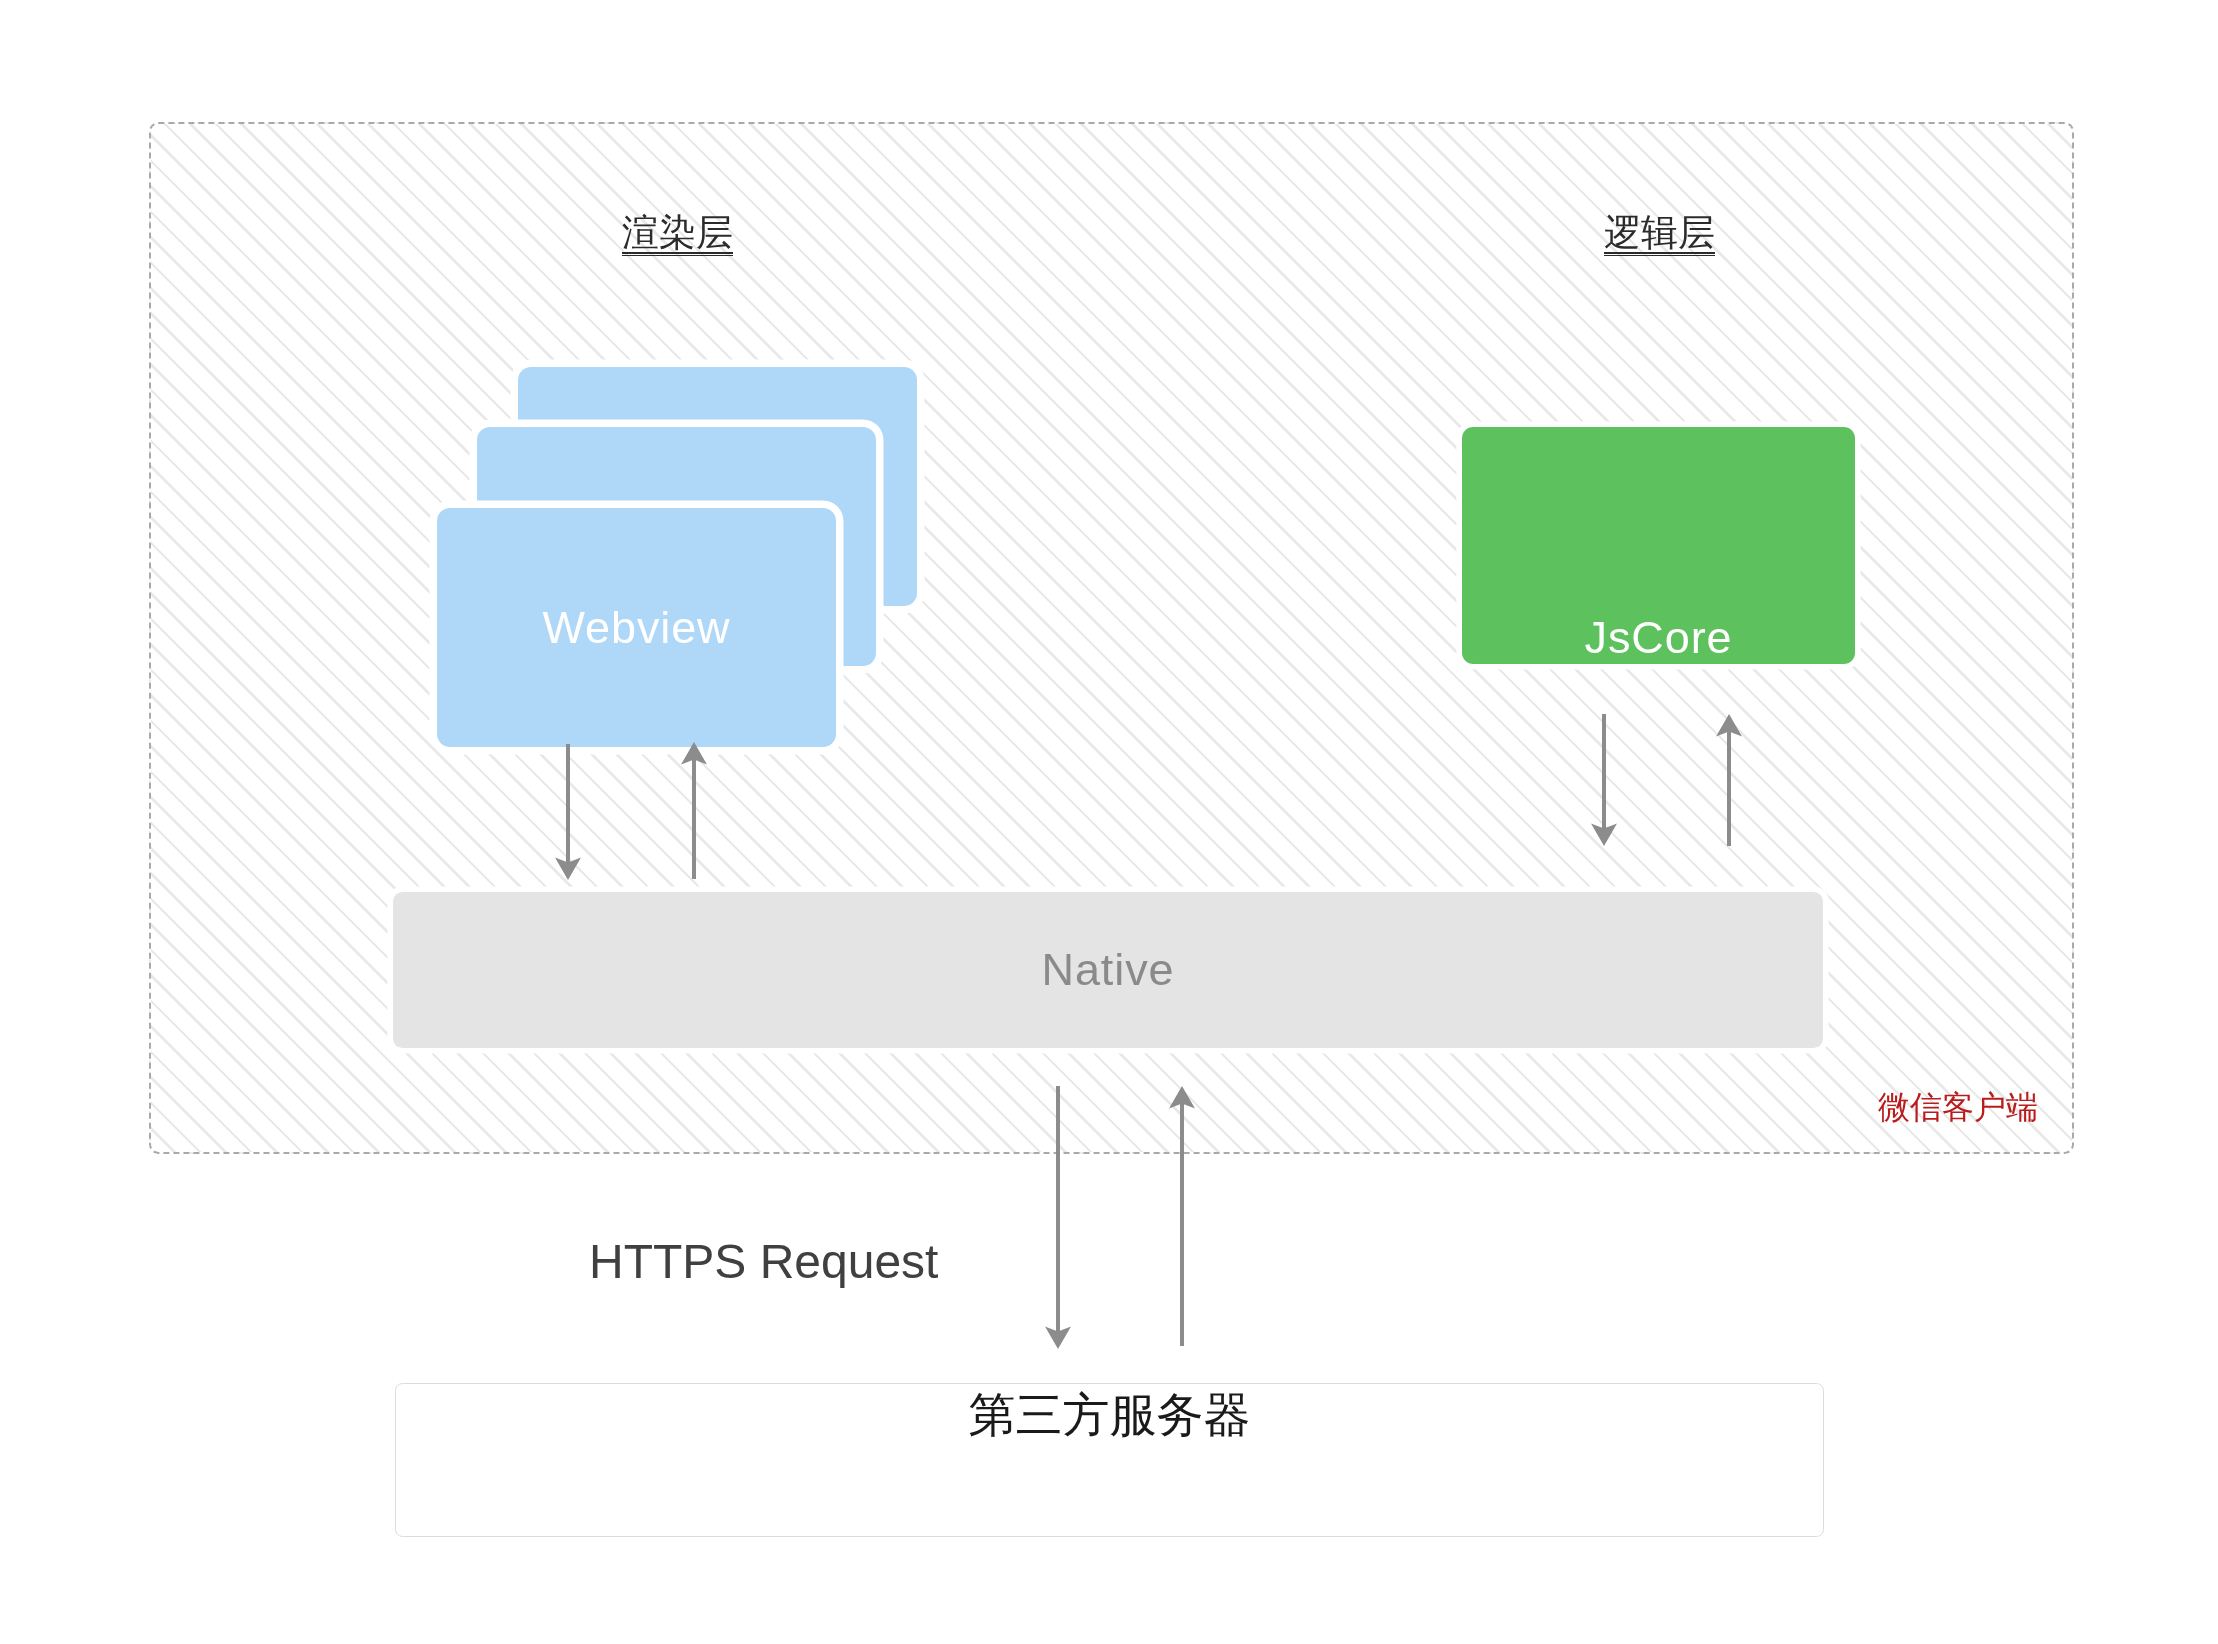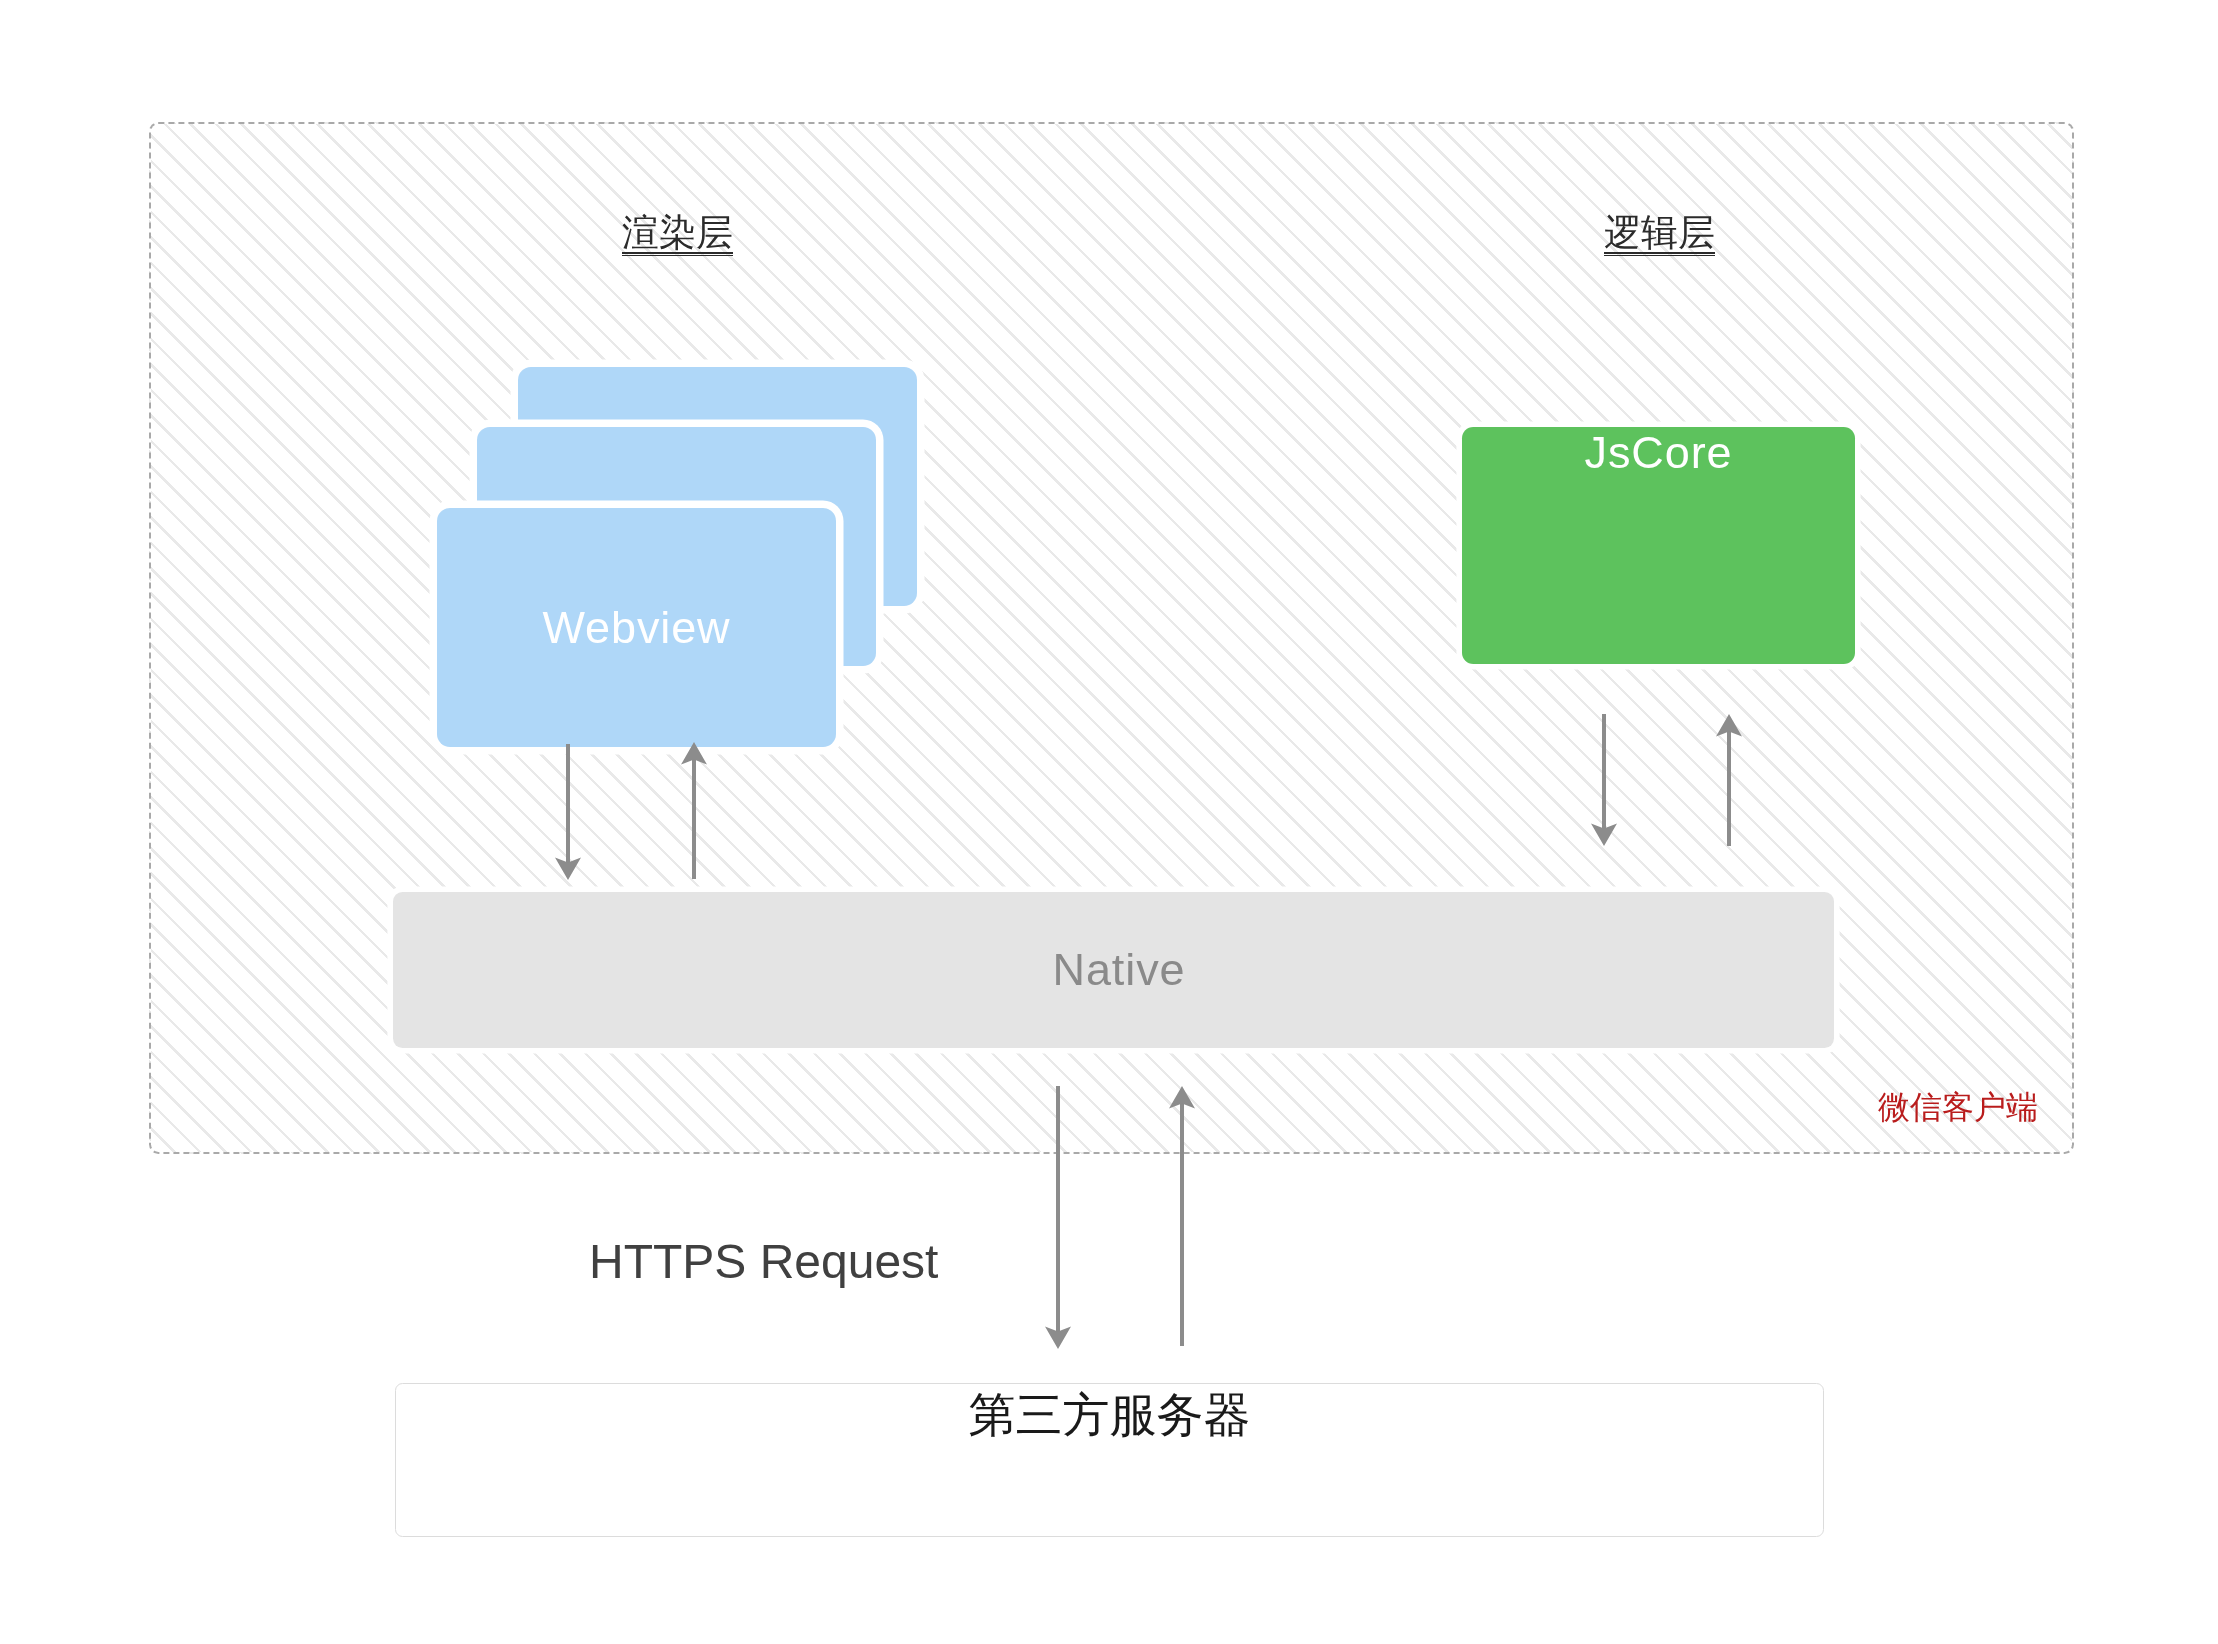--- a/index.html
+++ b/index.html
@@ -29,29 +29,29 @@
     box-shadow:0 0 0 7.5px #ffffff;
   }
   .card-label{
     position:absolute;width:100%;height:100%;display:flex;align-items:center;justify-content:center;
     color:#ffffff;font-size:45px;font-weight:300;letter-spacing:0.9px;
   }
   
   .jscore{
     position:absolute;left:1462px;top:427px;width:393px;height:237px;background:#5dc25d;border-radius:11.3px;
     box-shadow:0 0 0 5.6px #ffffff;
-    display:flex;align-items:flex-start;justify-content:center;
+    display:flex;align-items:flex-end;justify-content:center;
     color:#ffffff;font-size:45px;font-weight:300;letter-spacing:0.9px;
   }
   
   .native{
     position:absolute;left:393px;top:892px;width:1430px;height:156px;background:#e4e4e4;border-radius:9.4px;
     box-shadow:0 0 0 5.6px #ffffff;
     display:flex;align-items:center;justify-content:center;
-    color:#8a8a8a;font-size:45px;font-weight:300;letter-spacing:0.9px;padding-left:11px;
+    color:#8a8a8a;font-size:45px;font-weight:300;letter-spacing:0.9px;
   }
   
   .client-label{
     position:absolute;left:1690px;top:1086px;width:348px;text-align:right;
     font-size:32px;color:#b91c1c;z-index:2;
   }
   
   .arrow{position:absolute;width:26px;z-index:3;}
   .arrow::before{content:"";position:absolute;left:11.3px;width:3.8px;background:#8c8c8c;top:0;bottom:0;}
   .arrow.down::before{bottom:17px;}

